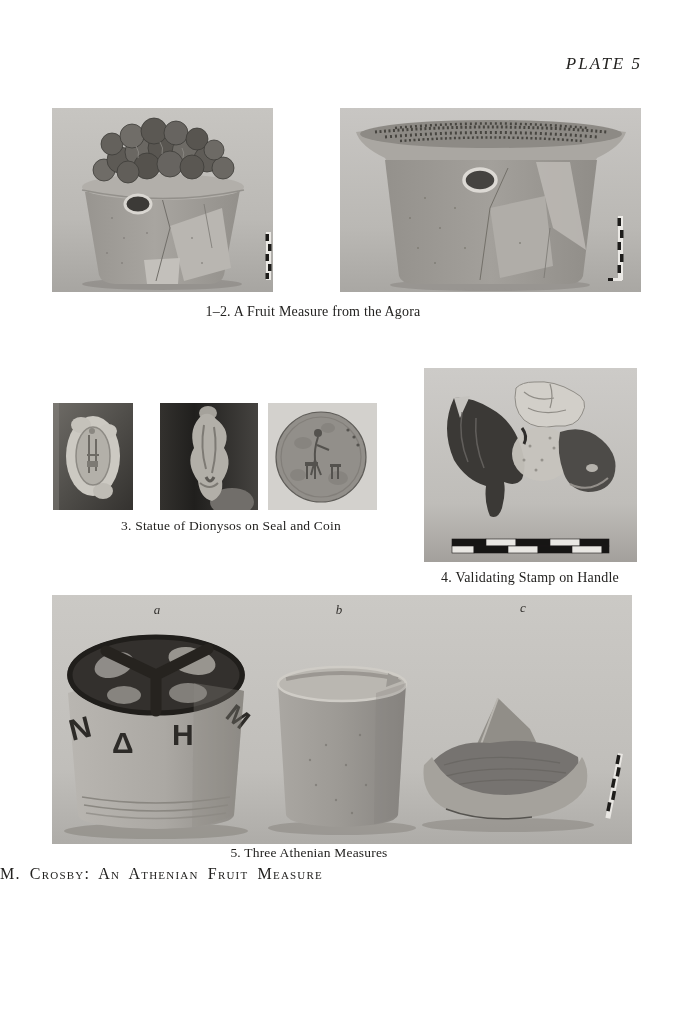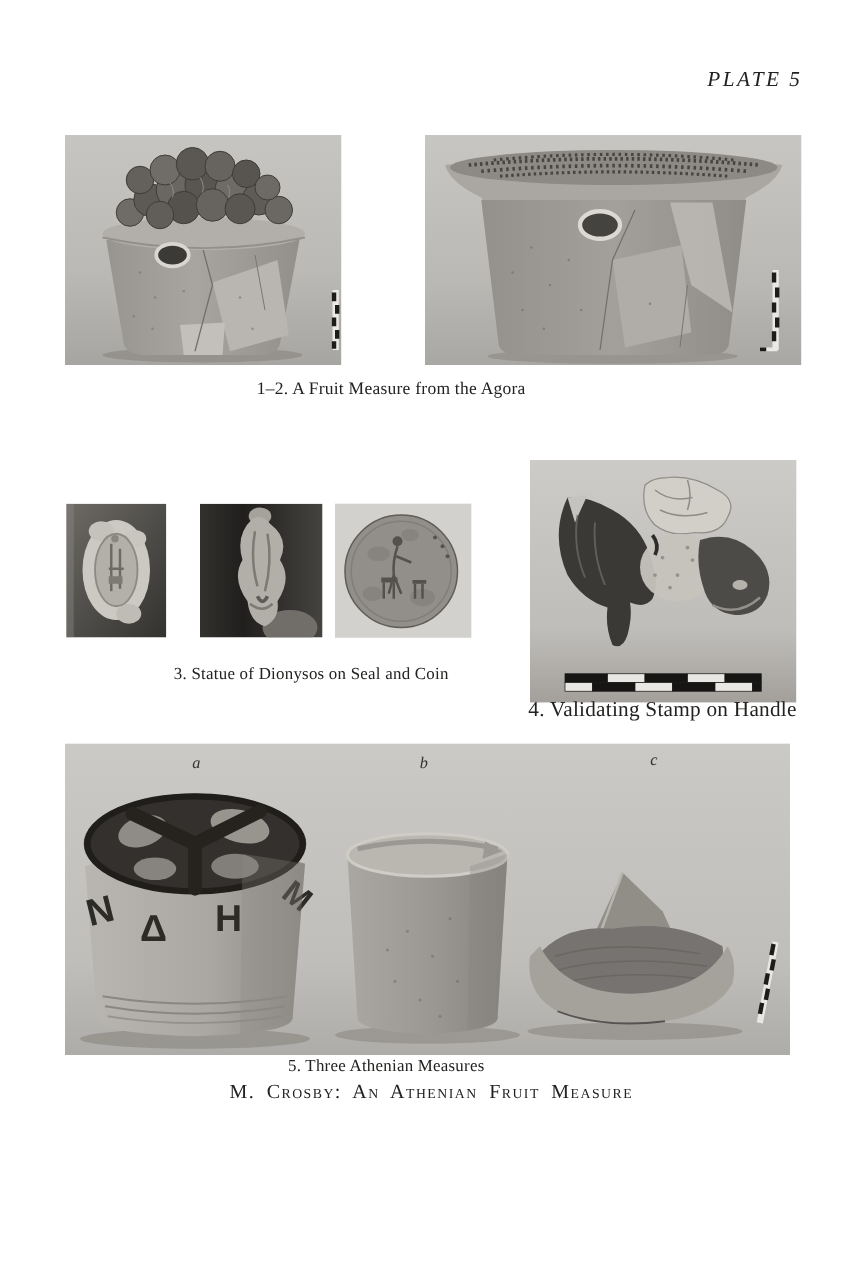--- a/index.html
+++ b/index.html
@@ -13,25 +13,25 @@
   .photo{position:absolute;overflow:hidden;background:#c0beba;}
   .photo svg{display:block;width:100%;height:100%;}
   svg text{font-family:"Liberation Serif","DejaVu Serif",serif;}
   .plate-label{
     top:54px;right:48px;font-size:17px;letter-spacing:2px;font-style:italic;
   }
   .caption{
     text-align:center;font-size:14px;letter-spacing:.2px;white-space:nowrap;
   }
   .cap12{top:304px;left:0;width:626px;}
-  .cap3{top:518px;left:44px;width:410px;font-size:13.5px;margin-top:13px;}
-  .cap4{top:558px;left:415px;width:230px;font-size:17px;}
+  .cap3{top:518px;left:26px;width:410px;font-size:13.5px;}
+  .cap4{top:570px;left:415px;width:230px;font-size:14px;}
   .cap5{top:845px;left:0;width:618px;font-size:13.5px;}
   .attribution{
-    top:865px;left:0;width:690px;text-align:center;
+    top:865px;left:0;width:690px;text-align:left;
     font-size:16px;font-variant-caps:small-caps;letter-spacing:1.2px;word-spacing:4px;
   }
   .greek{font-family:"Liberation Sans","DejaVu Sans",sans-serif;font-weight:bold;}
   .itlabel{font-style:italic;}
 </style>
 </head>
 <body>
 
 <div class="abs plate-label">PLATE 5</div>
 

